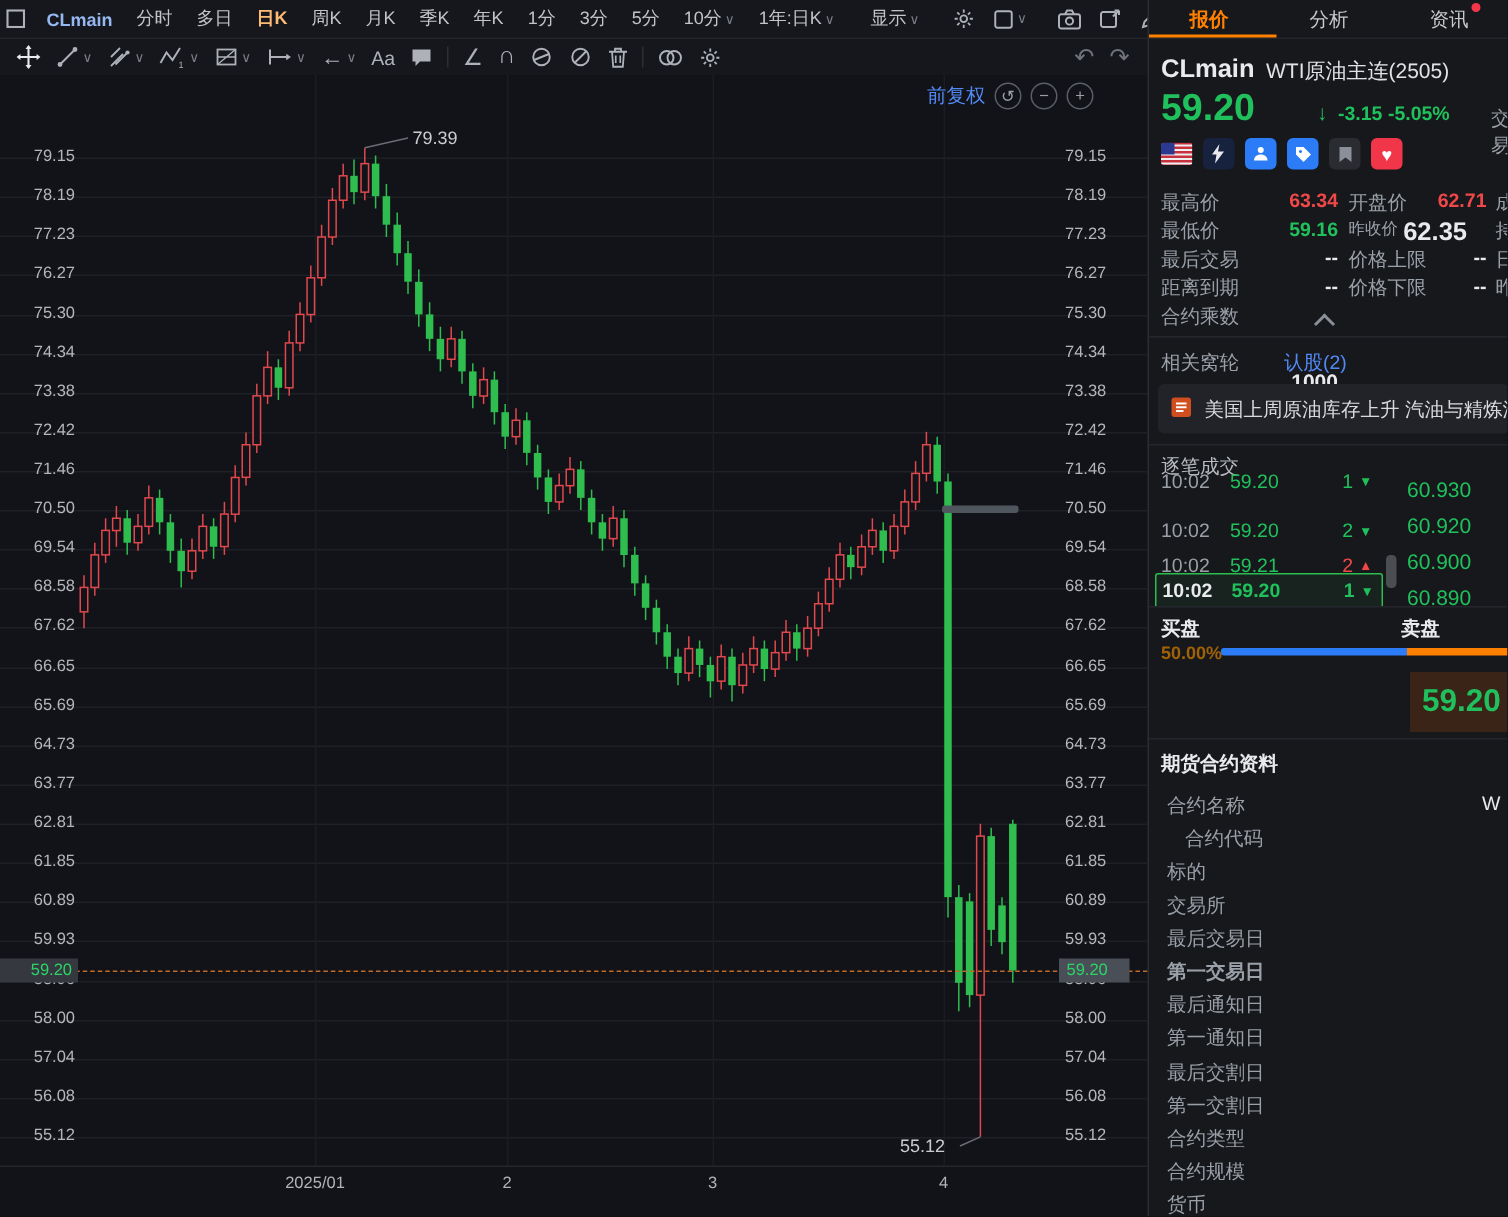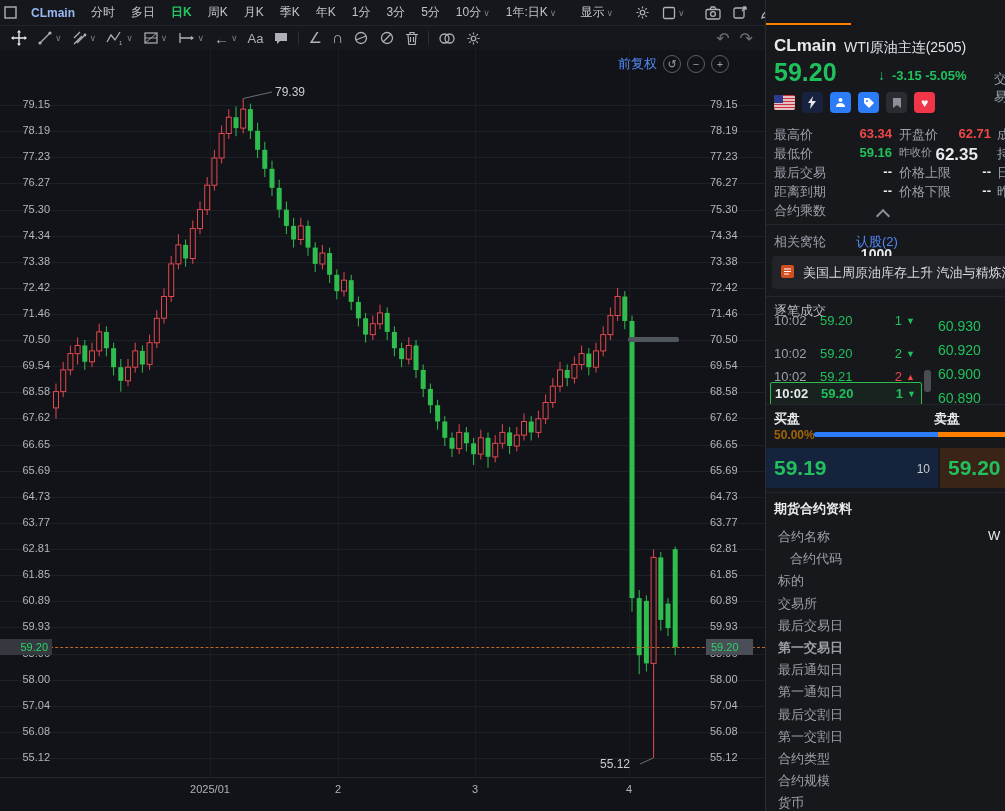--- a/index.html
+++ b/index.html
@@ -3,21 +3,21 @@
 <meta charset="utf-8">
 <style>
   html,body{margin:0;padding:0;background:#0e0f12;font-family:"Liberation Sans","DejaVu Sans",sans-serif;}
   #app{position:relative;width:1005px;height:811px;background:#131419;overflow:hidden;color:#c6c9ce;font-size:12px;}
   .abs{position:absolute;}
   
   #topbar{left:0;top:0;width:765px;height:25px;background:#15171c;border-bottom:1px solid #23252b;display:flex;align-items:center;gap:0;}
   #drawbar{left:0;top:26px;width:765px;height:24px;background:#15171c;display:flex;align-items:center;padding-left:6px;box-sizing:border-box;}
   .ptab{padding:0 8px;color:#c2c4c8;font-size:12px;white-space:nowrap;cursor:pointer;}
   .ptab.symbol{color:#96b7f0;font-weight:bold;}
-  .ptab.active{color:#22c55e;font-weight:bold;}
+  .ptab.active{color:#fdba74;font-weight:bold;}
   .caret{color:#7a7e85;font-size:9px;margin-left:2px;}
   .tbicon{color:#aeb2b8;margin:0 6px;display:inline-flex;align-items:center;cursor:pointer;}
   .vdiv{width:1px;height:14px;background:#2c2e34;margin:0 4px;}
   .dtool{display:inline-flex;align-items:center;margin:0 5px;color:#aeb2b8;cursor:pointer;}
   .dtool svg{display:block;}
   
   #chart{left:0;top:50px;width:765px;height:761px;background:#121318;overflow:hidden;}
   .gridh{position:absolute;left:0;width:765px;height:1px;background:#1d2025;}
   .gridv{position:absolute;top:0;width:1px;background:#1b1d22;}
   .axlbl{position:absolute;font-size:11px;color:#b4b6ba;}
@@ -478,20 +478,25 @@
       <div class="gridv" style="left: 629px; height: 727px;"></div>
       <div class="xlbl" style="left: 629px;">4</div>
       <div style="position: absolute; left: 0px; top: 597px; width: 765px; border-top: 1px dashed rgb(192, 106, 40); z-index: 4;"></div>
       <div class="pricebadge" style="left: 0px; top: 589px; width: 48px; background: rgb(53, 56, 62); text-align: right; padding-right: 4px;">59.20</div>
       <div class="pricebadge" style="left: 706px; top: 589px; width: 42px; background: rgb(74, 78, 86); padding-left: 5px;">59.20</div>
       <div class="ann" style="left: 275px; top: 35px;">79.39</div>
       <div class="ann" style="left: 600px; top: 707px;">55.12</div>
     </div>
 
   <div id="panel" class="abs">
+    <div class="abs" style="left:0;top:0;width:240px;height:25px;border-bottom:1px solid #23252b;display:flex;align-items:center;justify-content:space-around;" id="panel-tabs">
+        <span class="rtab active" style="position: relative;">报价</span>
+        <span class="rtab" style="position: relative;">分析</span>
+        <span class="rtab" style="position: relative;">资讯<span style="position: absolute; right: -8px; top: -2px; width: 6px; height: 6px; border-radius: 50%; background: rgb(242, 54, 74);"></span></span>
+      </div>
     <div class="abs" style="left:0;top:23px;width:85px;height:2px;background:#ff8000;"></div>
 
     <div class="abs white" style="left:8px;top:36px;font-size:17px;font-weight:bold;">CLmain</div>
     <div class="abs" style="left:78px;top:39px;font-size:14px;color:#e0e2e6;">WTI原油主连(2505)</div>
 
     <div class="abs green" style="left:8px;top:58px;font-size:25px;font-weight:bold;">59.20</div>
     <div class="abs green" style="left:112px;top:67px;font-size:14px;">↓</div>
     <div class="abs green" style="left:126px;top:68px;font-size:13px;font-weight:bold;"><span>-3.15</span> <span>-5.05%</span></div>
     <div class="abs lblgrey" style="left:228px;top:70px;font-size:13px;">交易</div>
 
@@ -604,24 +609,20 @@
     <div class="abs" style="left:158px;top:370px;width:7px;height:22px;background:#4a4d52;border-radius:3px;"></div>
 
     <div class="sdiv" style="top:404px;"></div>
     <div class="abs white" style="left:8px;top:410px;font-size:13px;font-weight:bold;">买盘</div>
     <div class="abs white" style="left:168px;top:410px;font-size:13px;font-weight:bold;">卖盘</div>
 
     <div class="abs" style="left:8px;top:428px;font-size:12px;font-weight:bold;color:#a16207;">50.00%</div>
     <div class="abs" style="left:48px;top:432px;width:124px;height:5px;background:#2b7cf6;border-radius:2px 0 0 2px;"></div>
     <div class="abs" style="left:172px;top:432px;width:68px;height:5px;background:#ff8000;"></div>
 
-    <div class="abs" style="left:0;top:448px;width:172px;height:40px;background:#16233d;">
-      <span class="abs green" style="left:8px;top:8px;font-size:21px;font-weight:bold;">59.19</span>
-      <span class="abs" style="right:8px;top:14px;font-size:12px;color:#c6c9cd;">10</span>
-    </div>
     <div class="abs" style="left:174px;top:448px;width:66px;height:40px;background:#3a2418;">
       <span class="abs green" style="left:8px;top:8px;font-size:21px;font-weight:bold;">59.20</span>
     </div>
 
     <div class="sdiv" style="top:492px;"></div>
     <div class="abs white" style="left:8px;top:500px;font-size:13px;font-weight:bold;">期货合约资料</div>
     <div id="futures-rows">
         <div class="inforow" style="position: absolute; left: 12px; top: 528px; width: 220px;"><span>合约名称</span><span style="position: absolute; left: 210px; color: rgb(232, 234, 237);">W</span></div>
         <div class="inforow" style="position: absolute; left: 24px; top: 550.2px; width: 220px;"><span>合约代码</span></div>
         <div class="inforow" style="position: absolute; left: 12px; top: 572.4px; width: 220px;"><span>标的</span></div>

